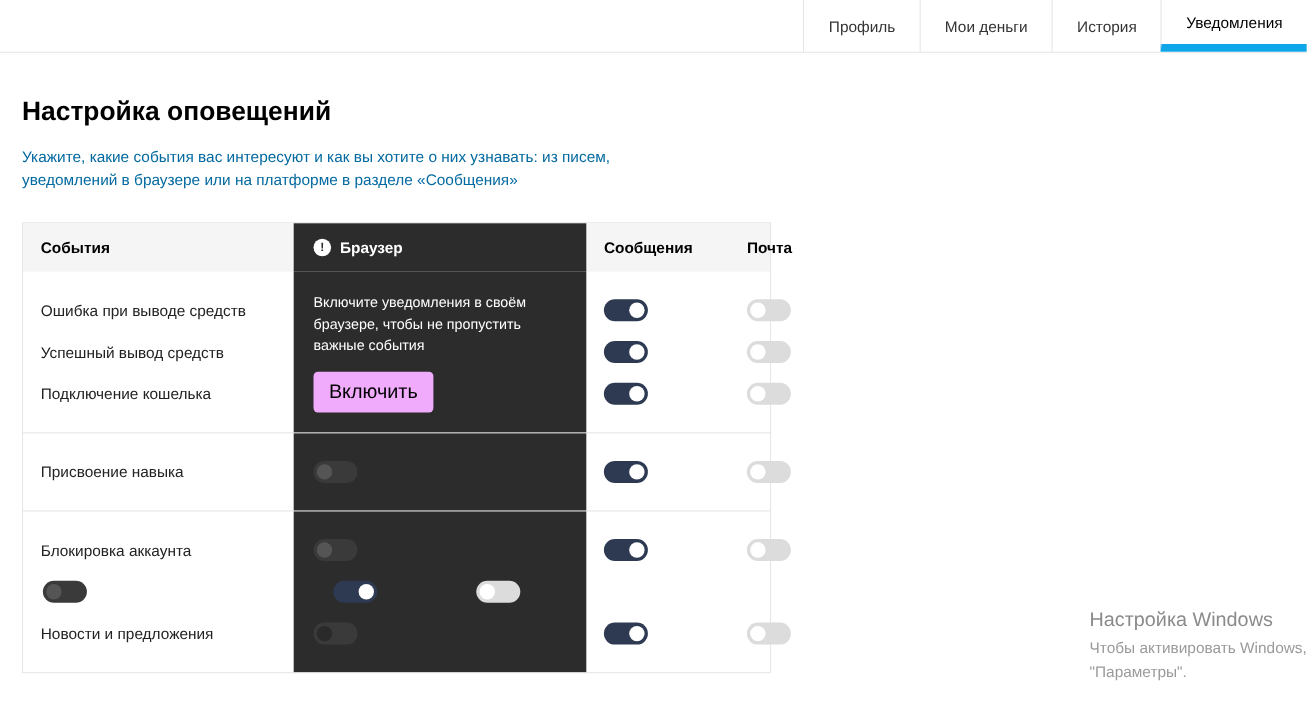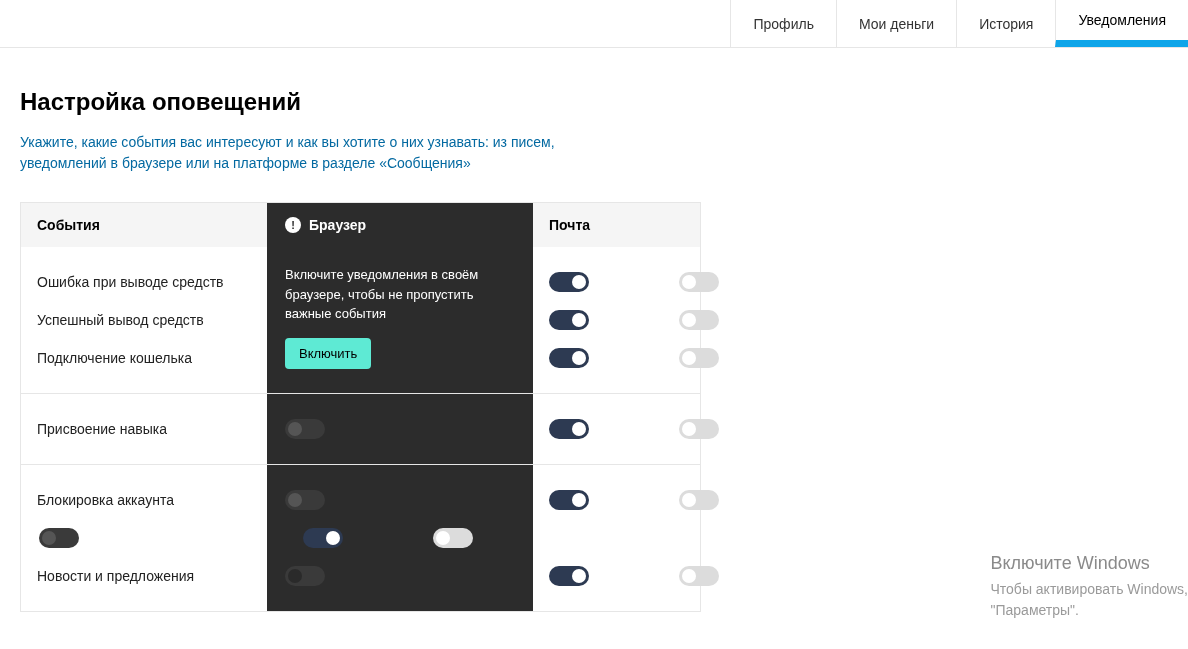--- a/index.html
+++ b/index.html
@@ -127,26 +127,26 @@
     padding: 18px 18px 10px 18px;
     z-index: 0;
   }
   .browser-panel .hint {
     font-size: 13px;
     line-height: 1.5;
     margin-bottom: 14px;
     color: #fff;
   }
   .enable-btn {
-    background: #5eead4;
+    background: #f0abfc;
     color: #000;
     border: none;
     border-radius: 4px;
     padding: 8px 14px;
-    font-size: 13px;
+    font-size: 18px;
     cursor: pointer;
     font-weight: 500;
   }
   .info-icon {
     width: 16px;
     height: 16px;
     border-radius: 50%;
     background: #fff;
     color: #2c2c2c;
     display: inline-flex;
@@ -195,20 +195,21 @@
   <h1 class="page-title">Настройка оповещений</h1>
   <p class="page-desc">Укажите, какие события вас интересуют и как вы хотите о них узнавать: из писем, уведомлений в браузере или на платформе в разделе «Сообщения»</p>
 
   <div class="table">
     <div class="thead">
       <div class="col-event">События</div>
       <div class="col-browser">
         <span class="info-icon">!</span>
         <span>Браузер</span>
       </div>
+      <div class="col-msg">Сообщения</div>
       <div class="col-mail">Почта</div>
     </div>
 
     <div class="table-body-wrap">
 
       <div class="browser-panel">
         <div class="hint">Включите уведомления в своём браузере, чтобы не пропустить важные события</div>
         <button class="enable-btn">Включить</button>
       </div>
 
@@ -331,16 +332,16 @@
                 </div>
               </div>
             </div>
           </div>
         </div>
     </div>
   </div>
 </div>
 
 <div class="watermark">
-  <div class="wm-title">Включите Windows</div>
+  <div class="wm-title">Настройка Windows</div>
   <div>Чтобы активировать Windows,</div>
   <div>"Параметры".</div>
 </div>
 
 </body></html>

